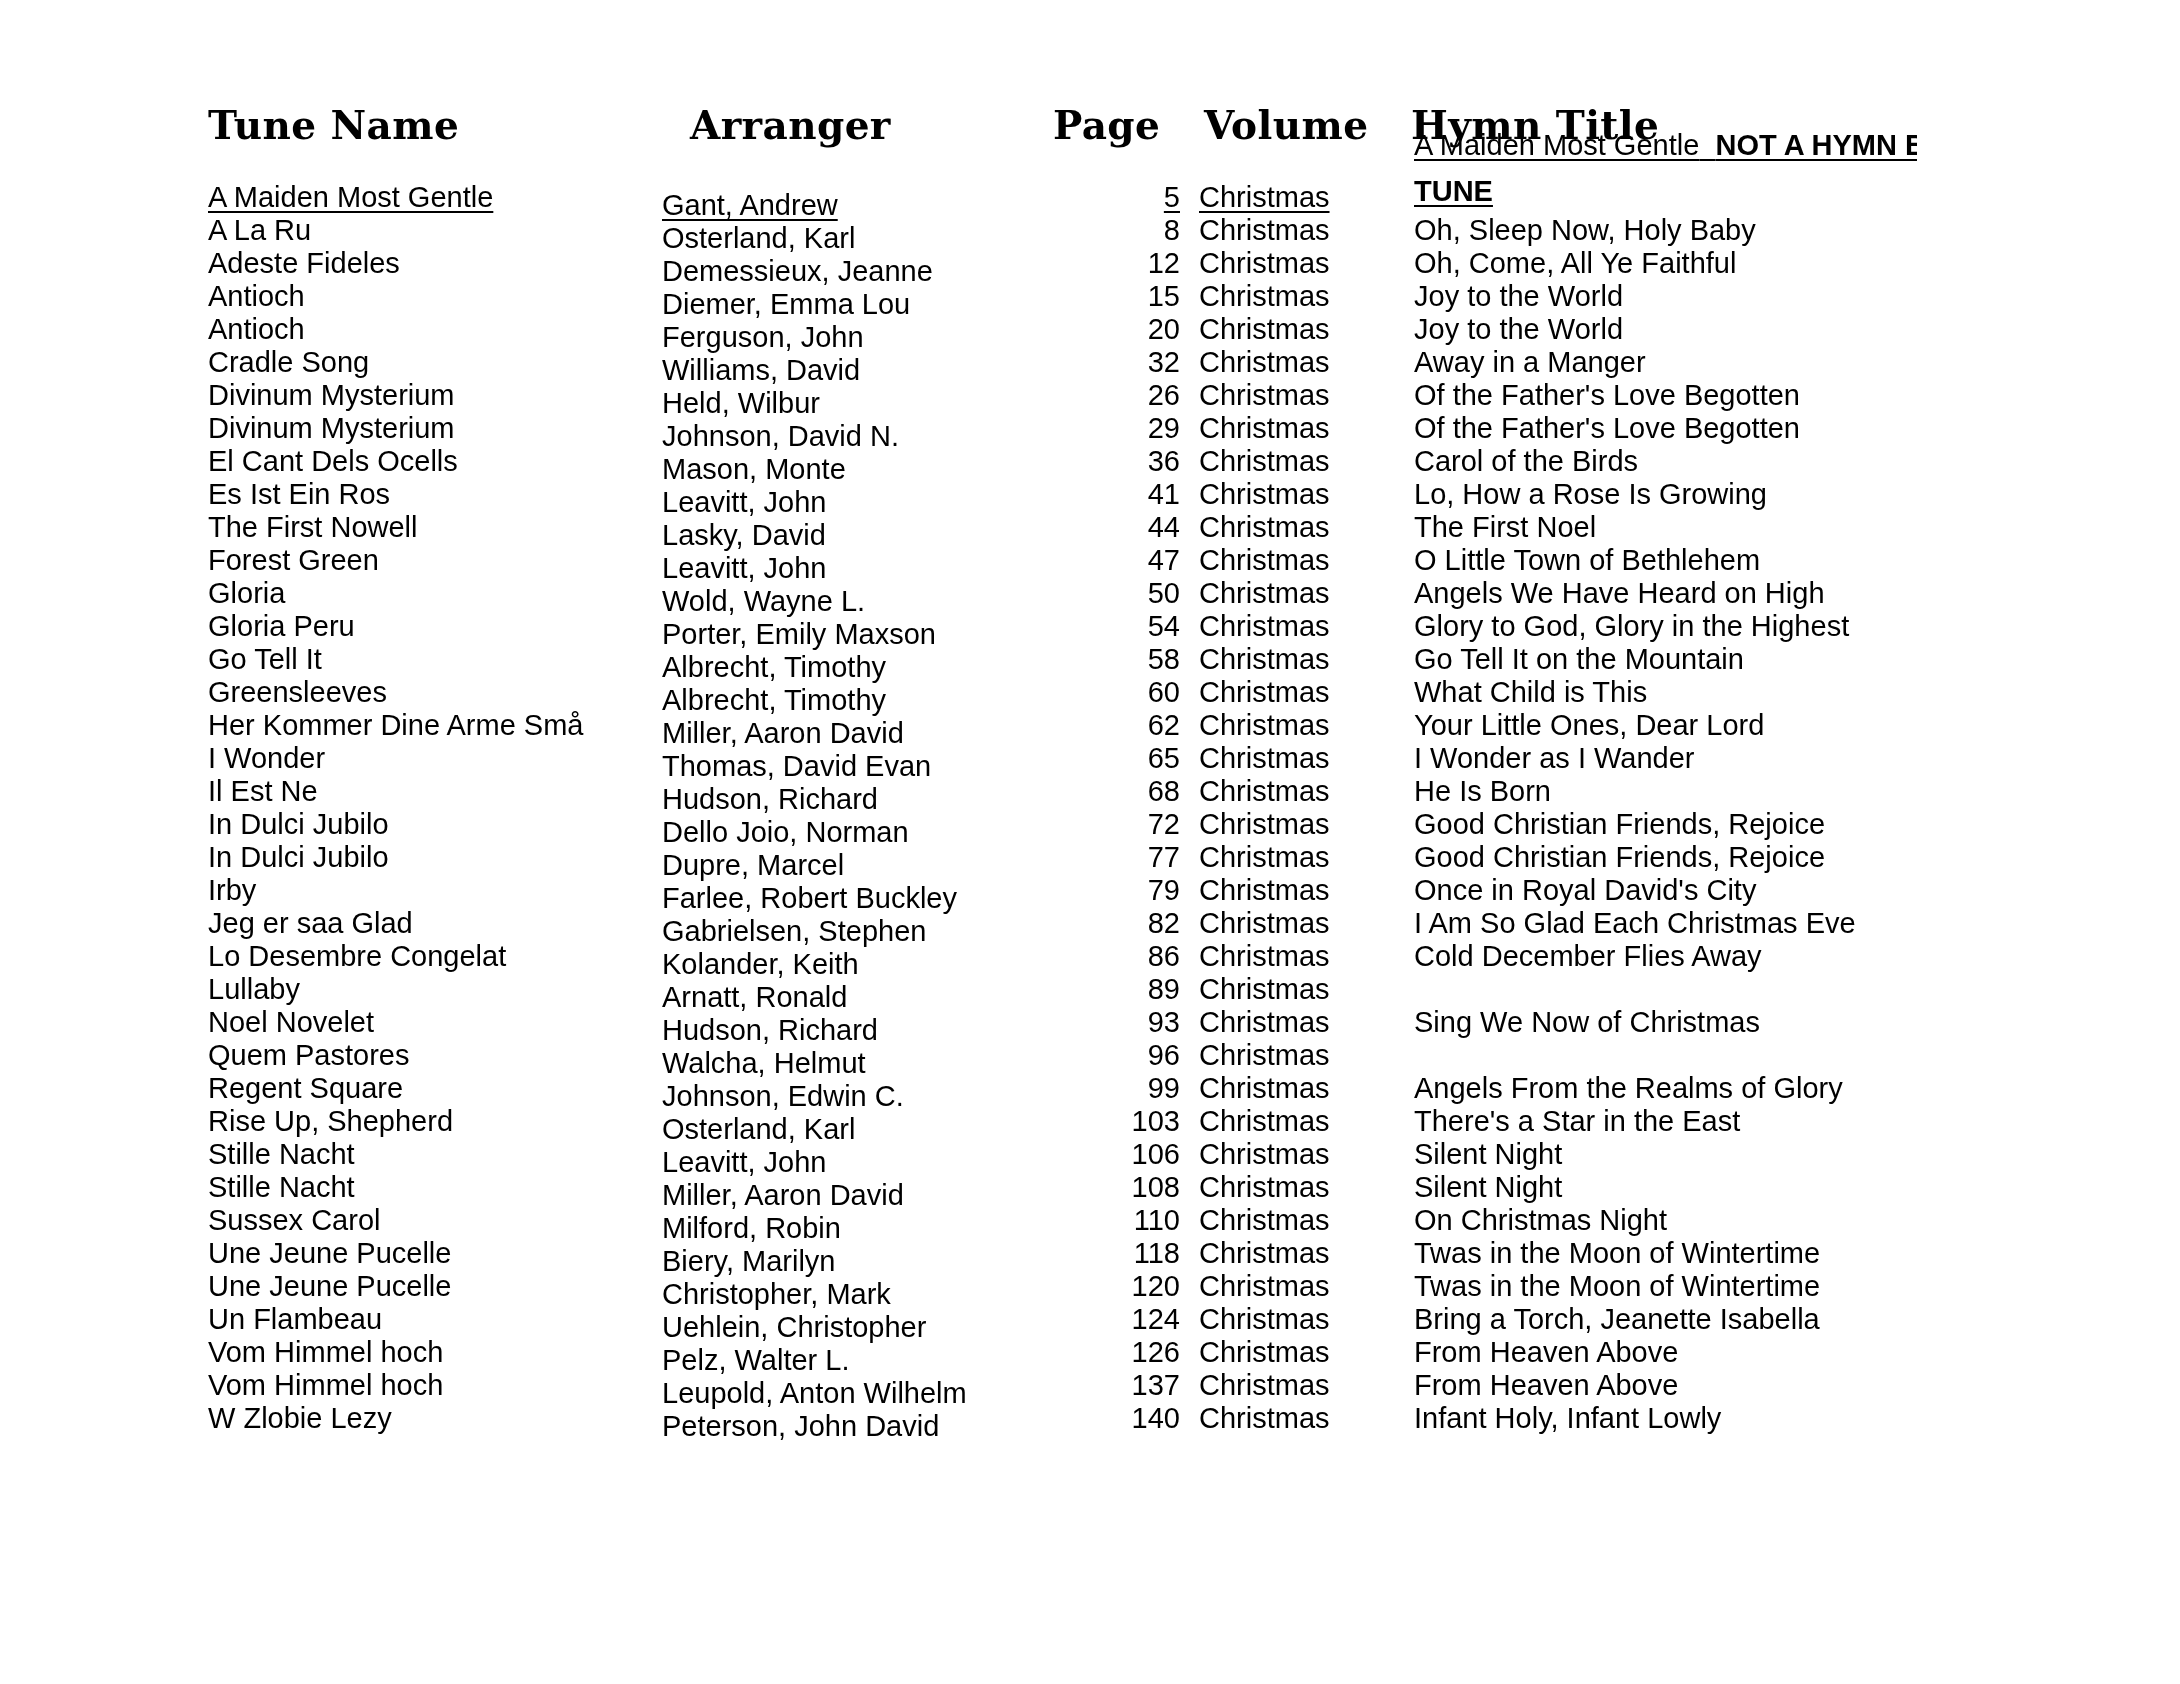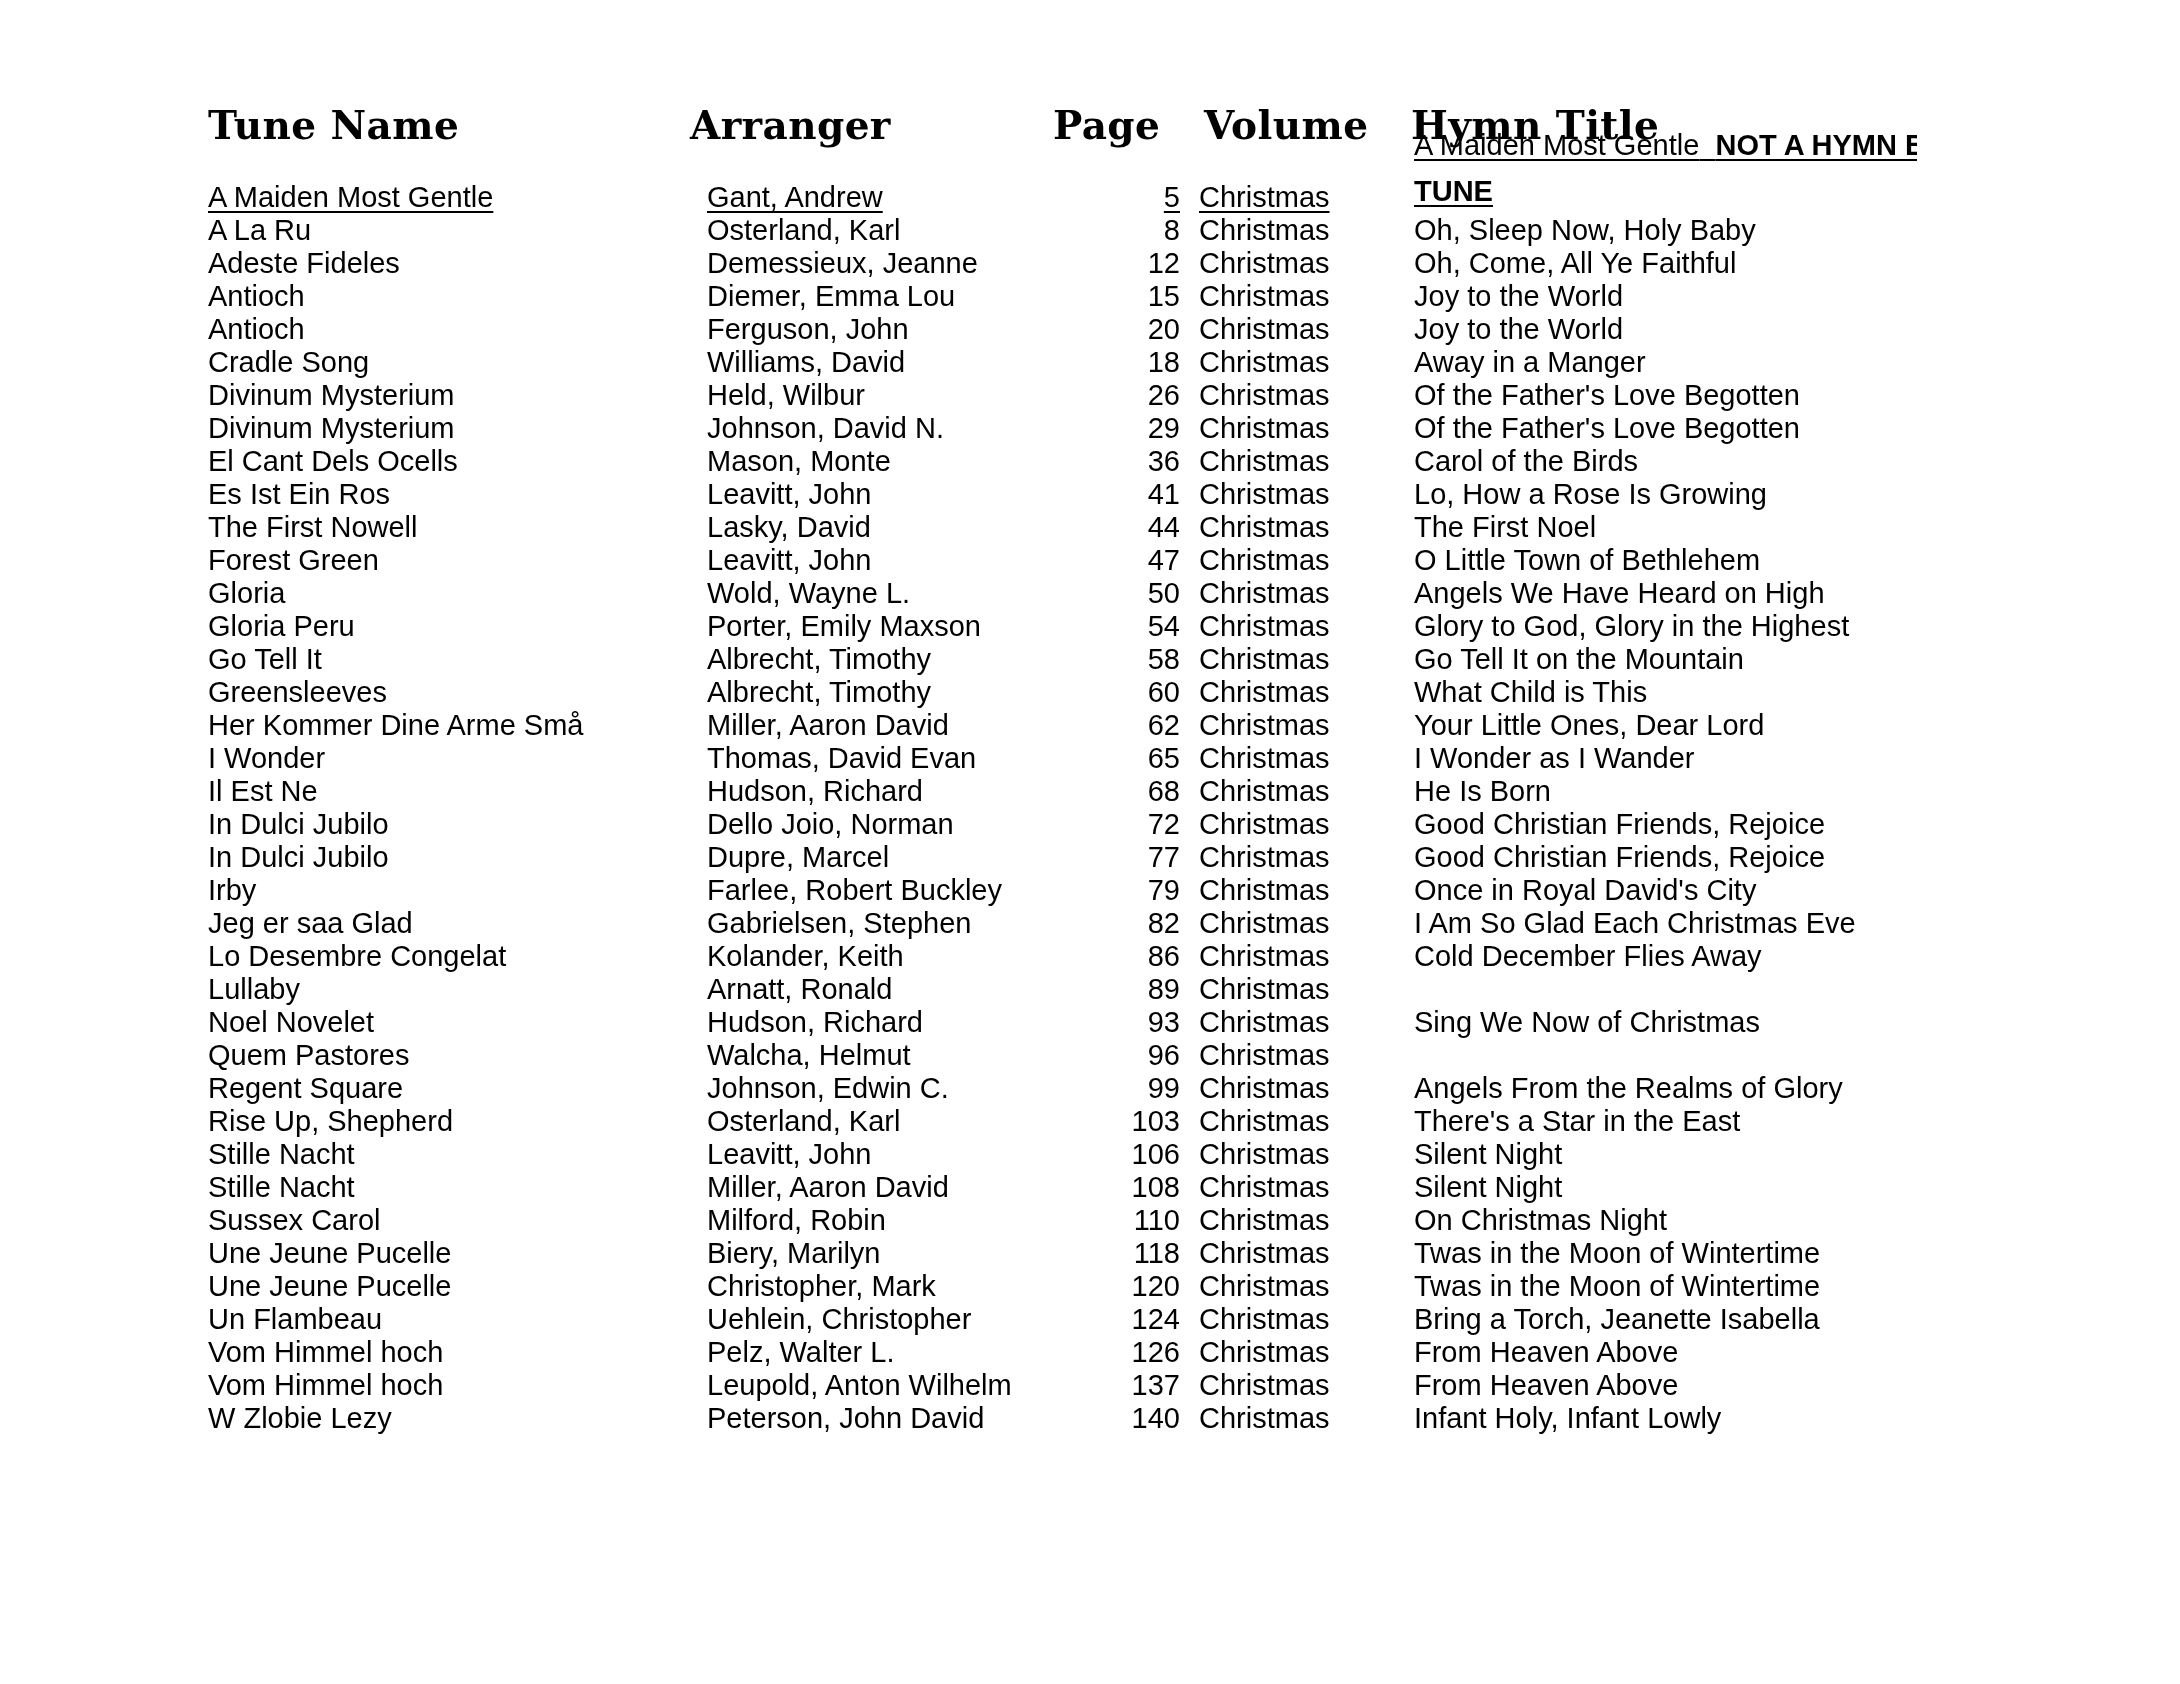--- a/index.html
+++ b/index.html
@@ -40,21 +40,21 @@
   .row { position: relative; height: 33px; }
   .cell {
     position: absolute;
     top: 0;
     height: 33px;
     line-height: 33px;
     white-space: nowrap;
     color: #000000;
   }
   .c-tune    { left: 0; }
-  .c-arranger{ left: 499px; }
+  .c-arranger{ left: 454px; margin-top: 8px; }
   .c-page    { left: 767px; width: 205px; text-align: right; }
   .c-volume  { left: 991px; }
   .c-hymn    { left: 1206px; overflow: visible; }
   .c-note    { left: 0; }
   .c-note b  { white-space: pre; }
 
   .u {
     text-decoration: underline;
     text-decoration-thickness: 2.1px;
     text-underline-offset: 4.3px;
@@ -115,21 +115,21 @@
         <div class="row">
           <span class="cell c-tune">Antioch</span>
           <span class="cell c-arranger">Ferguson, John</span>
           <span class="cell c-page">20</span>
           <span class="cell c-volume">Christmas</span>
           <span class="cell c-hymn">Joy to the World</span>
         </div>
         <div class="row">
           <span class="cell c-tune">Cradle Song</span>
           <span class="cell c-arranger">Williams, David</span>
-          <span class="cell c-page">18</span>
+          <span class="cell c-page">32</span>
           <span class="cell c-volume">Christmas</span>
           <span class="cell c-hymn">Away in a Manger</span>
         </div>
         <div class="row">
           <span class="cell c-tune">Divinum Mysterium</span>
           <span class="cell c-arranger">Held, Wilbur</span>
           <span class="cell c-page">26</span>
           <span class="cell c-volume">Christmas</span>
           <span class="cell c-hymn">Of the Father's Love Begotten</span>
         </div>

